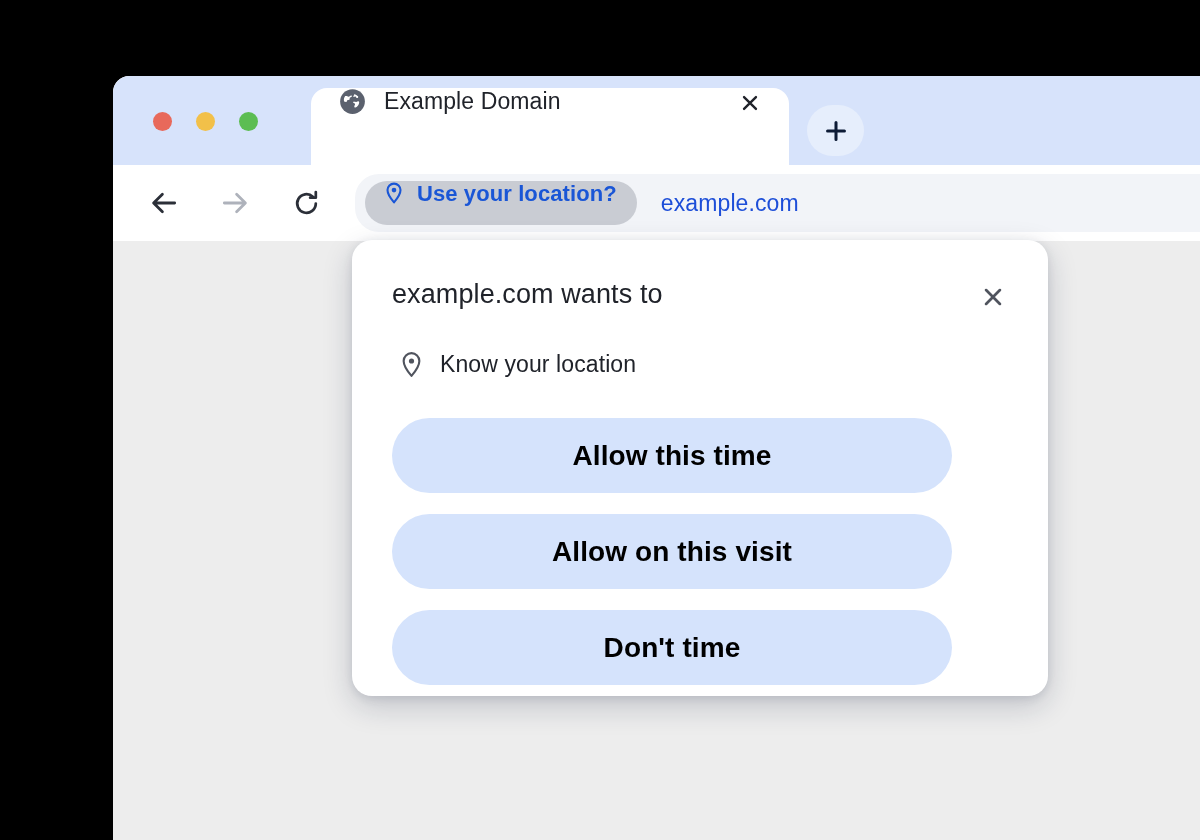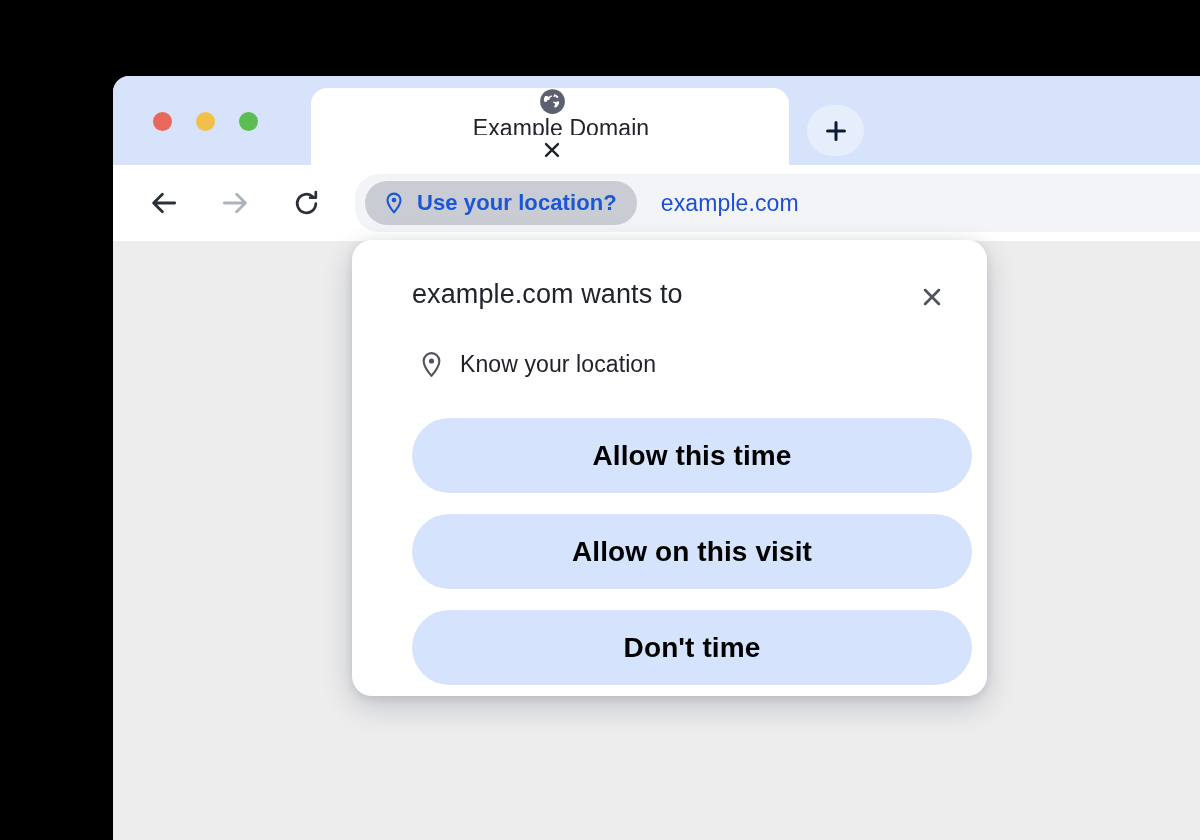--- a/index.html
+++ b/index.html
@@ -61,23 +61,21 @@
   .tab {
     position: absolute;
     left: 198px;
     top: 12px;
     width: 478px;
     height: 77px;
     background: #ffffff;
     border-top-left-radius: 16px;
     border-top-right-radius: 16px;
     display: flex;
-    align-items: center;
     padding: 0 24px 0 28px;
-    flex-direction: column;
   }
   .tab-favicon {
     width: 27px;
     height: 27px;
     flex: 0 0 27px;
     display: block;
   }
   .tab-title {
     margin-left: 18px;
     flex: 1 1 auto;
@@ -143,21 +141,20 @@
     background: #f2f4f8;
     border-top-left-radius: 24px;
     border-bottom-left-radius: 24px;
     display: flex;
     align-items: center;
     padding-left: 10px;
     height: 58px;
   }
   .perm-chip {
     display: flex;
-    align-items: center;
     gap: 11px;
     background: #c9ccd3;
     border-radius: 22px;
     height: 44px;
     padding: 0 20px 0 17px;
     cursor: pointer;
     flex: 0 0 auto;
   }
   .perm-chip-label {
     font-size: 22px;
@@ -182,27 +179,27 @@
     width: 1087px;
     height: 599px;
     background: #ededed;
   }
 
   
   .permission-dialog {
     position: absolute;
     left: 352px;
     top: 240px;
-    width: 635px;
+    width: 696px;
     height: 456px;
     background: #ffffff;
     border-radius: 20px;
     box-shadow: 0 10px 30px rgba(20, 30, 60, 0.20),
                 0 2px 10px rgba(20, 30, 60, 0.10);
-    padding: 38px 40px 0 60px;
+    padding: 38px 40px 0 40px;
   }
 
   .dialog-header {
     display: flex;
     align-items: flex-start;
     justify-content: space-between;
   }
   .dialog-title {
     font-size: 27px;
     color: #20232a;

